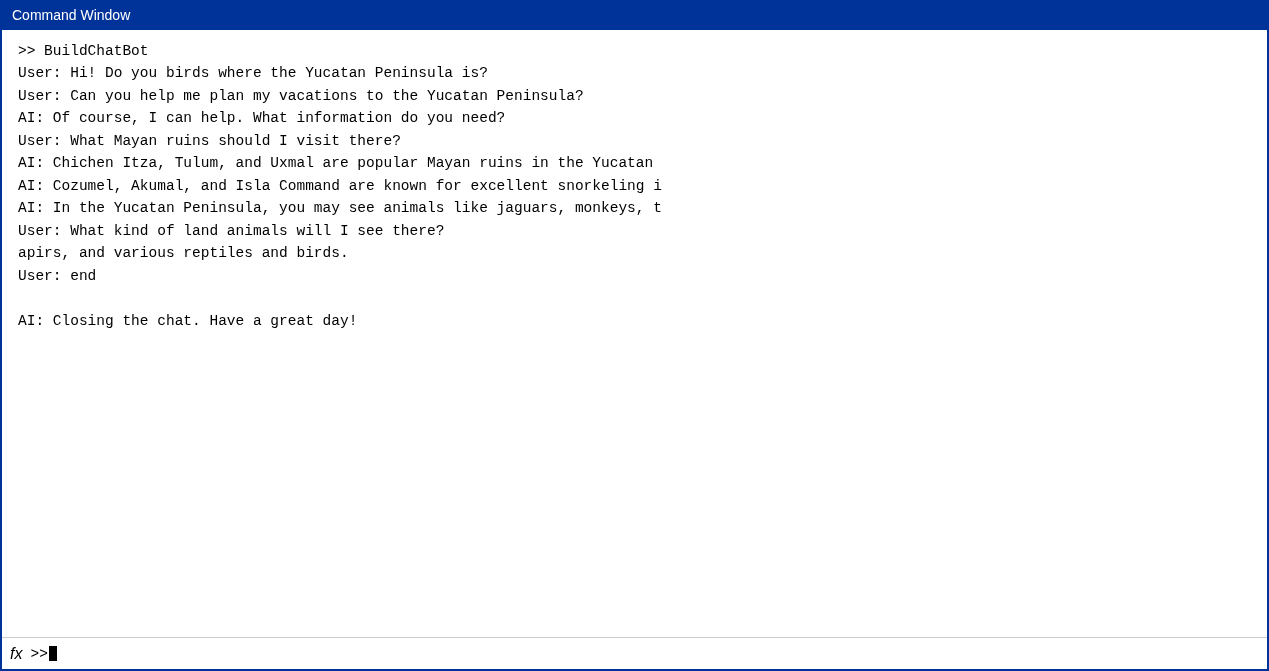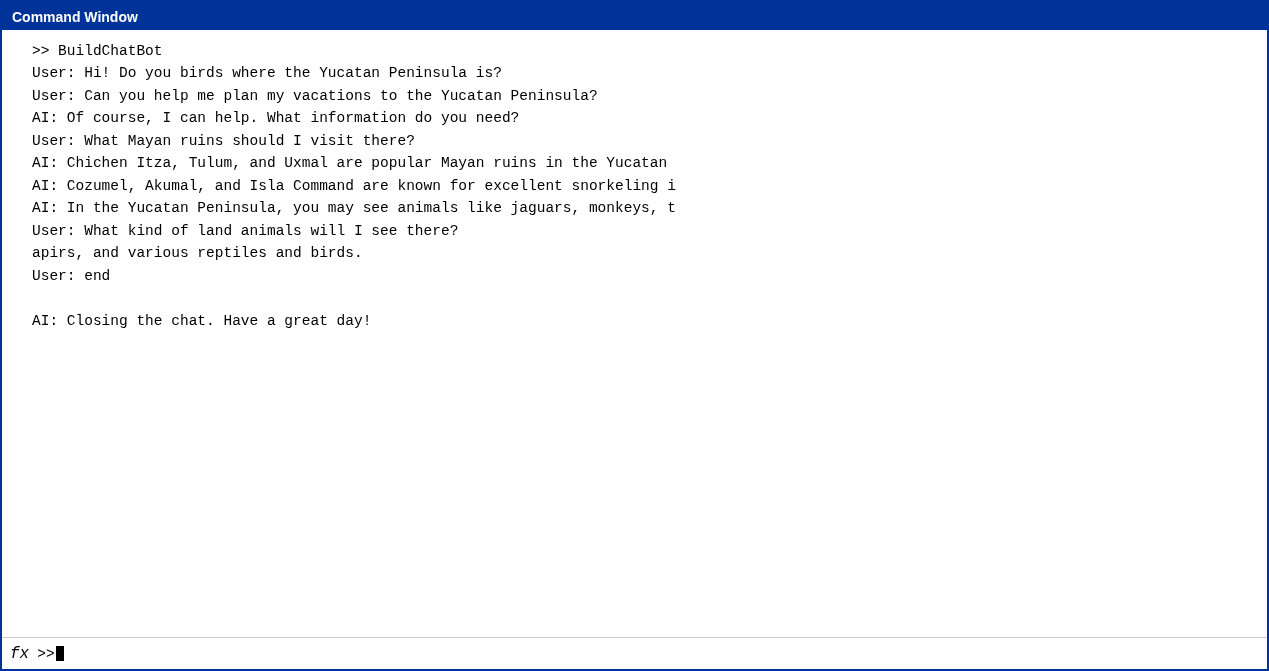--- a/index.html
+++ b/index.html
@@ -25,36 +25,35 @@
       background: #ffffff;
       display: flex;
       flex-direction: column;
     }
 
     .title-bar {
       background: #003399;
       color: #ffffff;
       font-family: Arial, sans-serif;
       font-size: 14px;
-      font-weight: bold;
+      font-weight: normal;
       padding: 5px 10px;
       display: flex;
-      align-items: flex-end;
+      align-items: flex-start;
       min-height: 28px;
     }
 
     .content-area {
       flex: 1;
       padding: 10px 16px 10px 16px;
       font-size: 14.5px;
       line-height: 1.55;
       color: #000000;
       background: #ffffff;
       overflow-y: auto;
-      margin-left: 14px;
     }
 
     .line {
       white-space: pre-wrap;
       word-break: break-word;
       display: block;
     }
 
     .blank-line {
       display: block;
@@ -65,21 +64,21 @@
       display: flex;
       align-items: center;
       padding: 4px 8px;
       border-top: 1px solid #cccccc;
       background: #ffffff;
       min-height: 32px;
     }
 
     .fx-icon {
       font-style: italic;
-      font-family: Liberation Mono, monospace;
+      font-family: Liberation Sans, sans-serif;
       font-size: 16px;
       color: #000;
       margin-right: 8px;
     }
 
     .cursor-prompt {
       font-family: 'Courier New', Courier, monospace;
       font-size: 14.5px;
       color: #000;
       display: flex;

